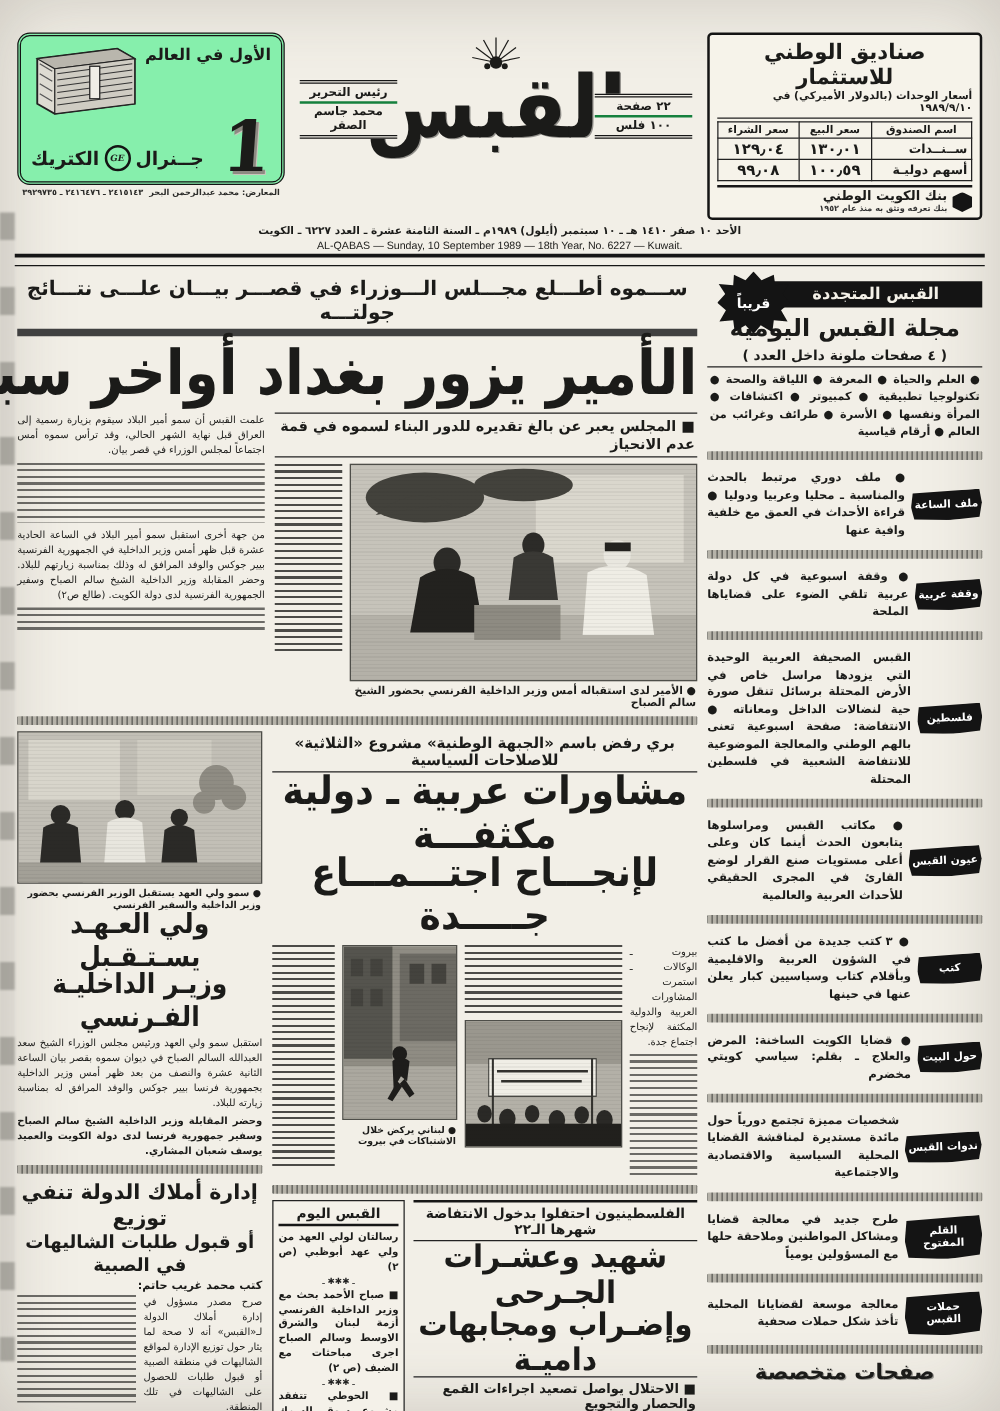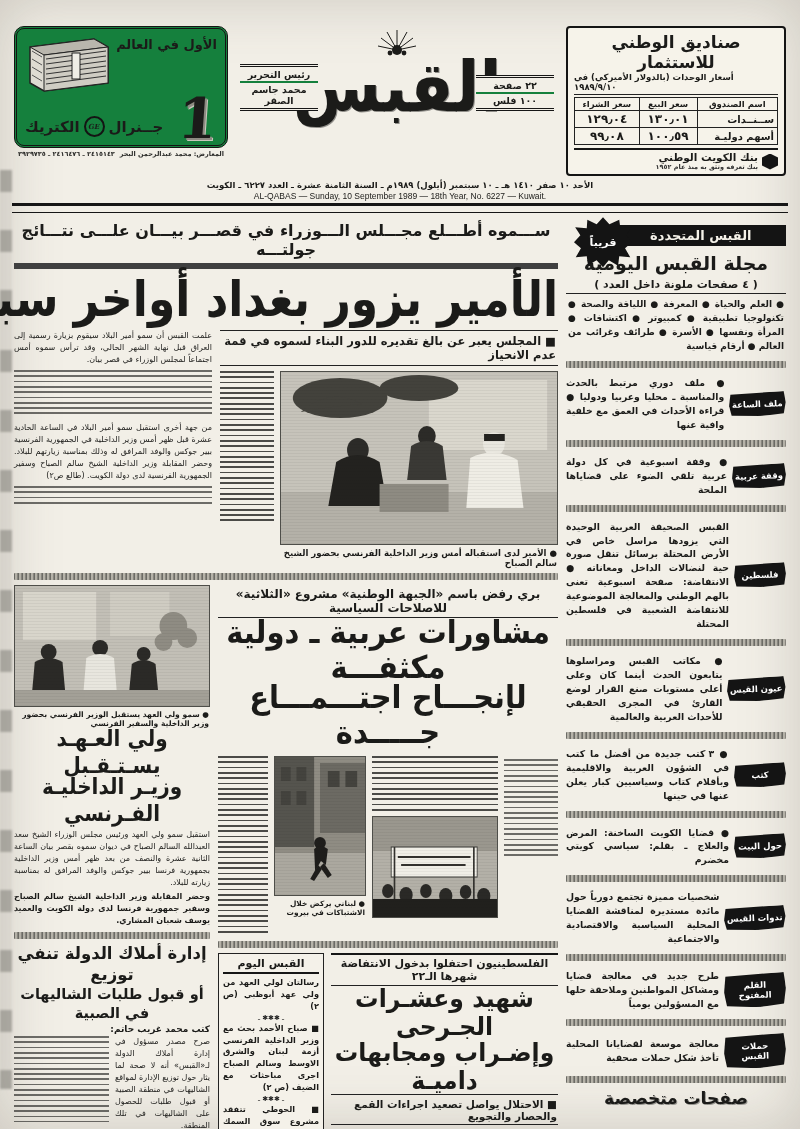--- a/index.html
+++ b/index.html
@@ -14,21 +14,21 @@
   .gk.soft{opacity:.8}
   
   .rule-heavy{height:6px;border-top:3px solid #161616;border-bottom:1px solid #161616;margin:2px 12px 0;}
   .texrule{height:7px;margin:5px 0;border-radius:1px;opacity:.8;
         background:repeating-linear-gradient(90deg,#4b4b46 0 1px,#a7a49a 1px 3px,#6e6c65 3px 4px);}
   
   .topbar{display:flex;gap:10px;align-items:flex-start;padding:26px 14px 0;}
   
   .nbk{width:204px;flex:none;border:2px solid #141414;border-radius:4px;background:#f6f3ea;padding:4px 6px 3px;}
   .nbk-title{font-size:17px;font-weight:900;text-align:center;letter-spacing:-.5px;}
-  .nbk-sub{font-size:8.5px;font-weight:bold;text-align:left;border-bottom:1px solid #222;padding-bottom:2px;}
+  .nbk-sub{font-size:8.5px;font-weight:bold;text-align:right;border-bottom:1px solid #222;padding-bottom:2px;}
   .nbk table{width:100%;border-collapse:collapse;margin-top:2px;}
   .nbk th{font-size:8.5px;font-weight:bold;border:1px solid #222;padding:1px 2px;}
   .nbk td{font-size:12px;font-weight:900;border:1px solid #222;padding:1px 3px;text-align:center;}
   .nbk td.fund{font-size:10px;text-align:right;}
   .nbk-foot{display:flex;align-items:center;gap:4px;justify-content:flex-start;margin-top:3px;border-top:2px solid #161616;padding-top:2px;}
   .nbk-logo{width:16px;height:16px;background:#141414;clip-path:polygon(50% 0,100% 25%,100% 75%,50% 100%,0 75%,0 25%);flex:none;}
   .nbk-bank{font-size:10.5px;font-weight:900;line-height:1.05}
   .nbk-tag{font-size:6.5px;font-weight:bold;color:#333}
   
   .masthead{flex:1;position:relative;text-align:center;padding-top:2px;min-width:0;}
@@ -36,21 +36,21 @@
   .logo{font-size:64px;line-height:.92;font-weight:900;letter-spacing:-3px;transform:scaleY(1.08);
         text-shadow:1px 1px 0 rgba(0,0,0,.4);}
   .mh-chip{position:absolute;bottom:6px;width:78px;border-top:3px double #161616;border-bottom:3px double #161616;
         font-size:9.5px;font-weight:bold;padding:1px 0;background:#f2efe7;}
   .mh-chip div{padding:1px 2px;}
   .mh-chip div + div{border-top:2px solid #15803d;}
   .chip-left{left:2px;}
   .chip-right{right:2px;}
   
   .ge{width:214px;flex:none;}
-  .ge-box{border:3px double #141414;border-radius:10px;padding:4px 8px 2px;background:#15803d;}
+  .ge-box{border:3px double #141414;border-radius:10px;padding:4px 8px 2px;background:#86efac;}
   .ge-top{display:flex;justify-content:space-between;align-items:flex-start;gap:4px;}
   .ge-slogan{font-size:13px;font-weight:900;margin-top:4px;white-space:nowrap;}
   .ge-bottom{display:flex;align-items:flex-end;justify-content:space-between;margin-top:-6px;}
   .ge-one{font-size:56px;font-weight:900;line-height:.9;font-family:"DejaVu Serif",serif;
         text-shadow:2px 2px 0 #8d8a82,3px 3px 0 #c9c6bc;transform:skewX(-4deg);}
   .ge-brand{display:flex;align-items:center;gap:4px;font-size:15px;font-weight:900;padding-bottom:6px;}
   .ge-ro{width:17px;height:17px;border:2px solid #141414;border-radius:50%;display:flex;align-items:center;justify-content:center;
         font-family:"DejaVu Serif",serif;font-style:italic;font-size:7px;font-weight:bold;}
   .ge-dealer{display:flex;justify-content:space-between;font-size:6.5px;font-weight:bold;color:#2c2c2a;padding:2px 4px 0;}
   
@@ -345,20 +345,21 @@
       <div class="lower">
 
         <div class="left-region">
 
           <section>
             <div class="jd-kicker">بري رفض باسم «الجبهة الوطنية» مشروع «الثلاثية» للاصلاحات السياسية</div>
             <div class="jd-h">مشاورات عربية ـ دولية مكثفـــة</div>
             <div class="jd-h">لإنجـــاح اجتـــمـــاع جـــــدة</div>
             <div class="jd-body">
               <div class="col" style="width:54px;flex:none;">
+                <div class="smalltext">بيروت ـ الوكالات ـ استمرت المشاورات العربية والدولية المكثفة لإنجاح اجتماع جدة.</div>
                 <div class="gk soft" style="height:100px;margin-top:3px;"></div>
               </div>
               <div class="col" style="flex:1;">
                 <div class="gk" style="height:56px;"></div>
                 <div class="ph" style="height:100px;margin-top:4px;">
                   <svg width="100%" height="100%" viewBox="0 0 150 100" preserveAspectRatio="none">
                     <rect width="150" height="100" fill="#b3b0a7"></rect>
                     <rect x="0" y="0" width="150" height="34" fill="#9a978e"></rect>
                     <rect x="22" y="30" width="104" height="30" fill="#f0eee6" stroke="#3a3a36"></rect>
                     <g stroke="#33322e" stroke-width="2">

